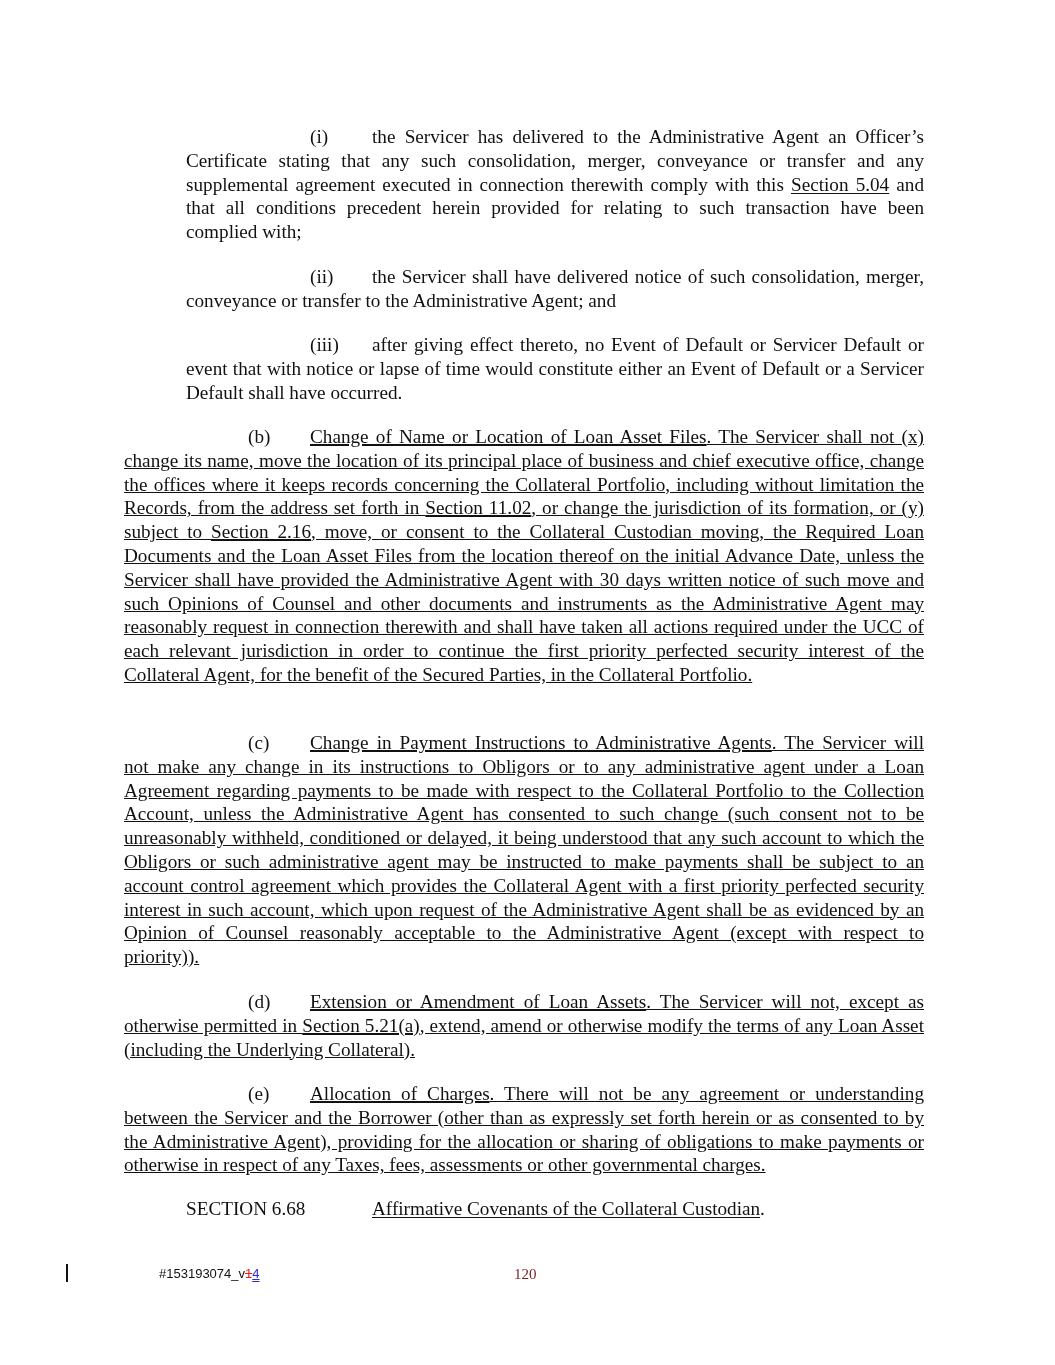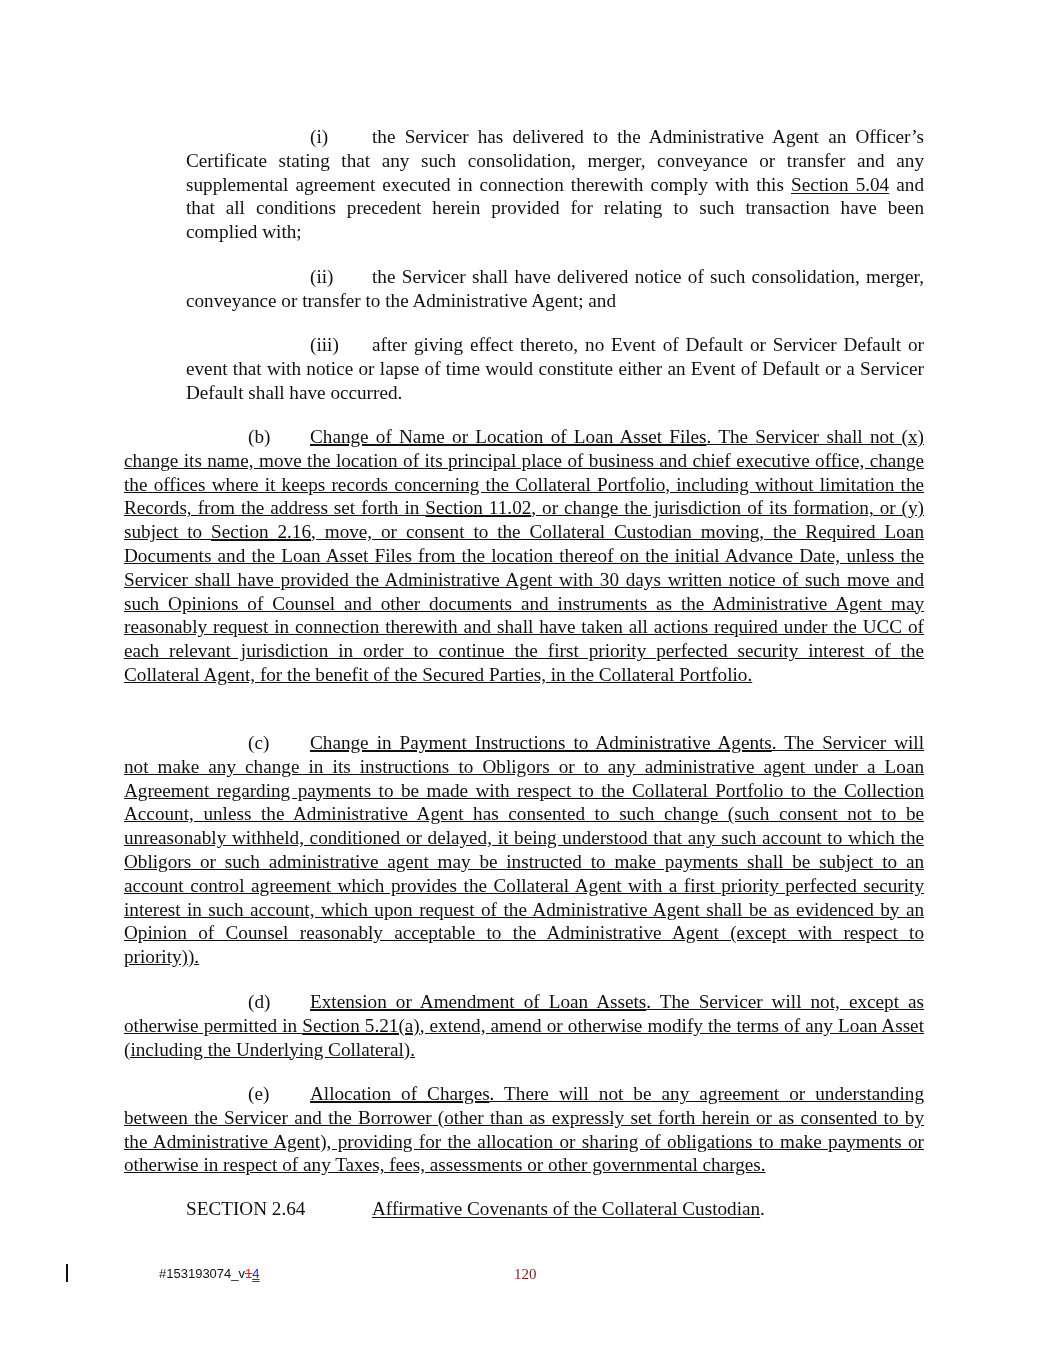--- a/index.html
+++ b/index.html
@@ -121,21 +121,21 @@
   <div class="para sub" style="top:265px;"><span class="num">(ii)</span><span>the Servicer shall have delivered notice of such consolidation, merger, conveyance or transfer to the Administrative Agent; and</span></div>
 
   <div class="para main" style="top:425px;"><span class="num">(b)</span><span class="u">Change of Name or Location of Loan Asset Files</span><span>.  The Servicer shall not (x) change its name, move the location of its principal place of business and chief executive office, change the offices where it keeps records concerning the Collateral Portfolio, including without limitation the Records, from the address set forth in </span><span class="u">Section 11.02</span><span>, or change the jurisdiction of its formation, or (y) subject to </span><span class="u">Section 2.16</span><span>, move, or consent to the Collateral Custodian moving, the Required Loan Documents and the Loan Asset Files from the location thereof on the initial Advance Date, unless the Servicer shall have provided the Administrative Agent with 30 days written notice of such move and such Opinions of Counsel and other documents and instruments as the Administrative Agent may reasonably request in connection therewith and shall have taken all actions required under the UCC of each relevant jurisdiction in order to continue the first priority perfected security interest of the Collateral Agent, for the benefit of the Secured Parties, in the Collateral Portfolio.</span></div>
 
   <div class="para main" style="top:731px;"><span class="num">(c)</span><span class="u">Change in Payment Instructions to Administrative Agents</span><span>.  The Servicer will not make any change in its instructions to Obligors or to any administrative agent under a Loan Agreement regarding payments to be made with respect to the Collateral Portfolio to the Collection Account, unless the Administrative Agent has consented to such change (such consent not to be unreasonably withheld, conditioned or delayed, it being understood that any such account to which the Obligors or such administrative agent may be instructed to make payments shall be subject to an account control agreement which provides the Collateral Agent with a first priority perfected security interest in such account, which upon request of the Administrative Agent shall be as evidenced by an Opinion of Counsel reasonably acceptable to the Administrative Agent (except with respect to priority)).</span></div>
 
   <div class="para main" style="top:990px;"><span class="num">(d)</span><span class="u">Extension or Amendment of Loan Assets</span><span>.  The Servicer will not, except as otherwise permitted in </span><span class="u">Section 5.21(a)</span><span>, extend, amend or otherwise modify the terms of any Loan Asset (including the Underlying Collateral).</span></div>
 
   <div class="para main" style="top:1082px;"><span class="num">(e)</span><span class="u">Allocation of Charges</span><span>.  There will not be any agreement or understanding between the Servicer and the Borrower (other than as expressly set forth herein or as consented to by the Administrative Agent), providing for the allocation or sharing of obligations to make payments or otherwise in respect of any Taxes, fees, assessments or other governmental charges.</span></div>
 
-  <div class="section-heading"><span class="sec-num">SECTION 2.64</span><span class="u">Affirmative Covenants of the Collateral Custodian</span><span>.</span></div>
+  <div class="section-heading"><span class="sec-num">SECTION 6.68</span><span class="u">Affirmative Covenants of the Collateral Custodian</span><span>.</span></div>
 
   <div class="footer">
     <div class="change-bar"></div>
     <div class="doc-id"><span>#153193074_v</span><span class="ver-del">1</span><span class="ver-ins">4</span></div>
     <div class="page-number">120</div>
   </div>
 
 </div>
 
 </body></html>

